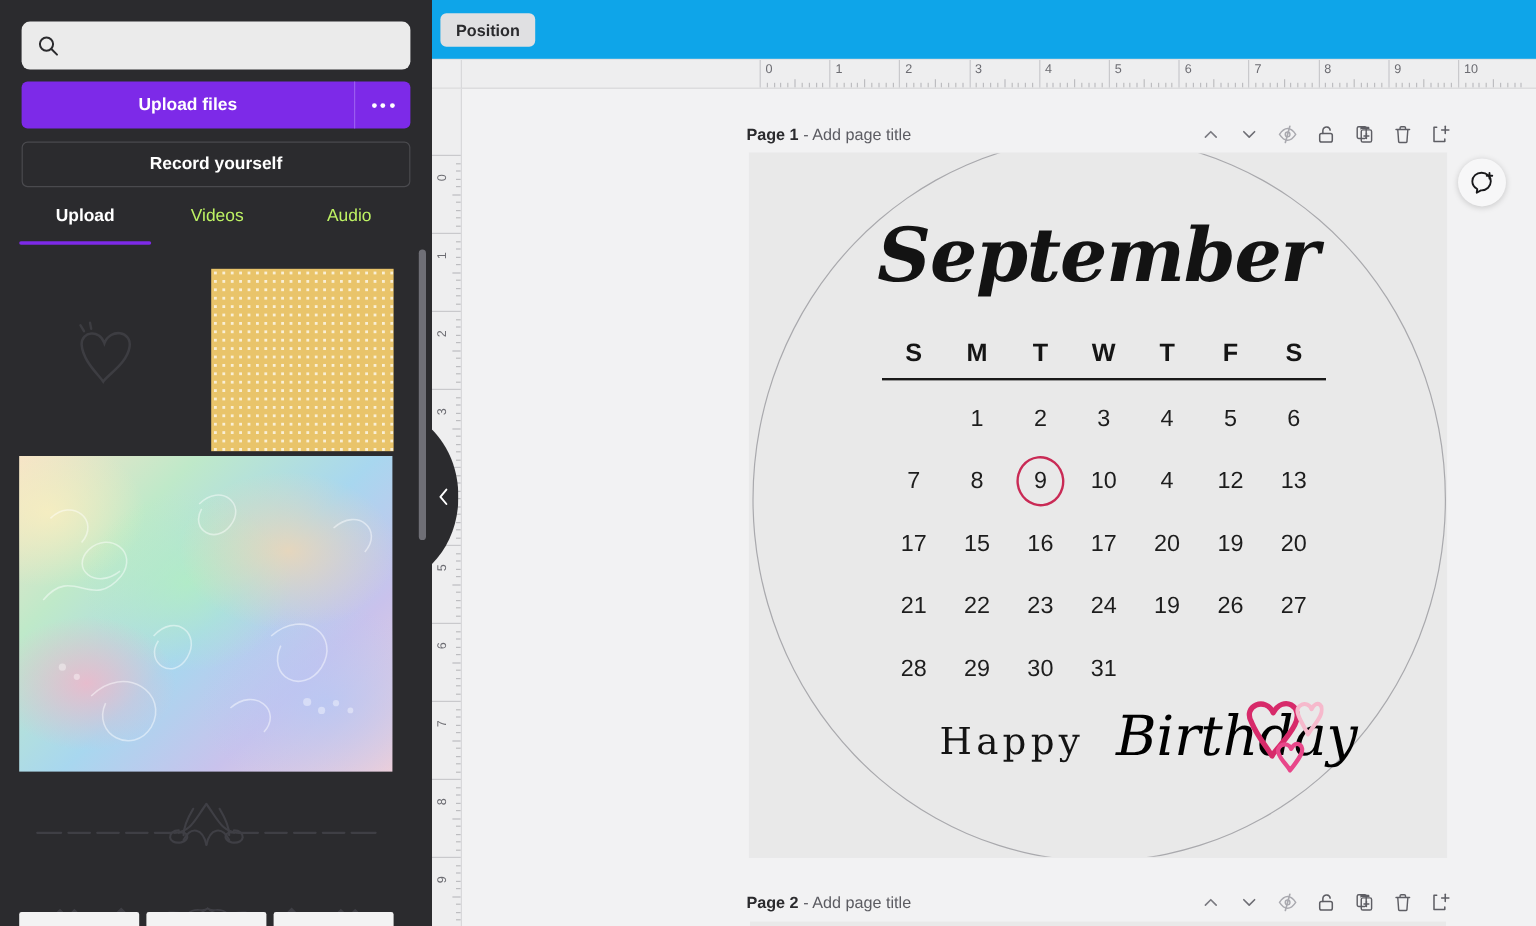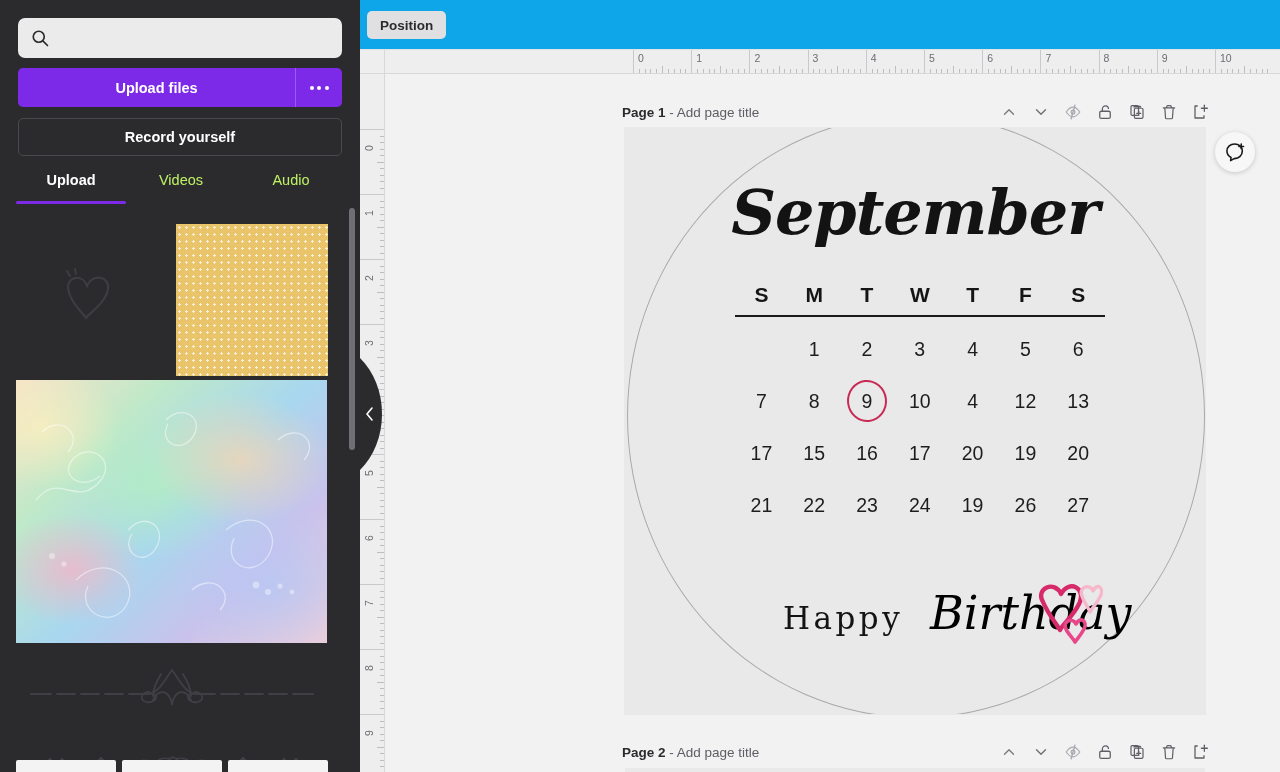--- a/index.html
+++ b/index.html
@@ -695,20 +695,29 @@
             </div>
             <div class="cal-row">
               <div class="cal-cell">21</div>
               <div class="cal-cell">22</div>
               <div class="cal-cell">23</div>
               <div class="cal-cell">24</div>
               <div class="cal-cell">19</div>
               <div class="cal-cell">26</div>
               <div class="cal-cell">27</div>
             </div>
+            <div class="cal-row">
+              <div class="cal-cell">28</div>
+              <div class="cal-cell">29</div>
+              <div class="cal-cell">30</div>
+              <div class="cal-cell">31</div>
+              <div class="cal-cell"></div>
+              <div class="cal-cell"></div>
+              <div class="cal-cell"></div>
+            </div>
           </div>
       </div>
 
       <div class="happy-wrap">
         <div class="happy">Happy</div>
         <div class="birthday">Birthday</div>
         <svg class="hearts" viewBox="0 0 80 70">
           <path d="M20 26 C12 12, 32 4, 38 18 C46 3, 64 12, 56 28 C50 40, 40 48, 37 54 C33 47, 25 38, 20 26 Z" fill="none" stroke="#d72a6a" stroke-width="4.4" stroke-linecap="round" stroke-linejoin="round"></path>
           <path d="M59 20 C55 11, 67 7, 70 15 C74 6, 82 12, 77 21 C74 27, 69 32, 67 36 C65 31, 61 26, 59 20 Z" fill="none" stroke="#f6b9cc" stroke-width="3.4" stroke-linecap="round" stroke-linejoin="round"></path>
           <path d="M43 53 C39 45, 50 41, 53 48 C57 40, 65 45, 61 53 C58 59, 54 63, 52 66 C50 62, 45 58, 43 53 Z" fill="none" stroke="#e8478a" stroke-width="3.6" stroke-linecap="round" stroke-linejoin="round"></path>

